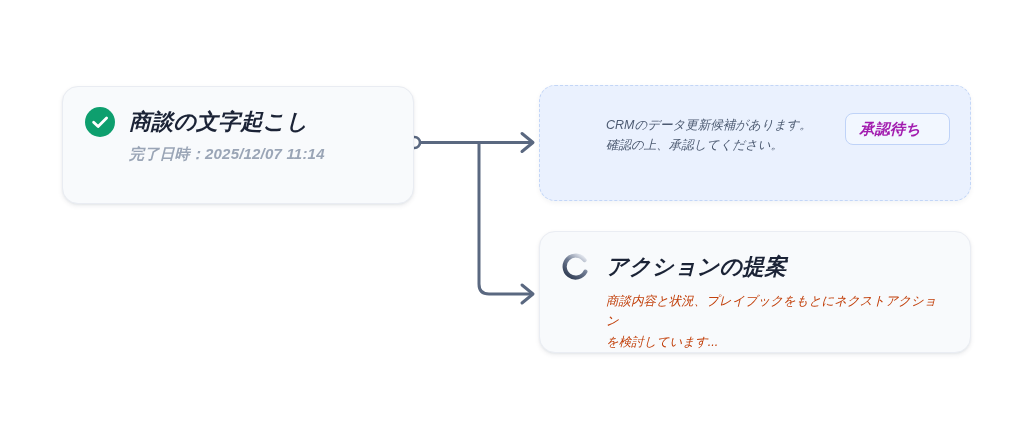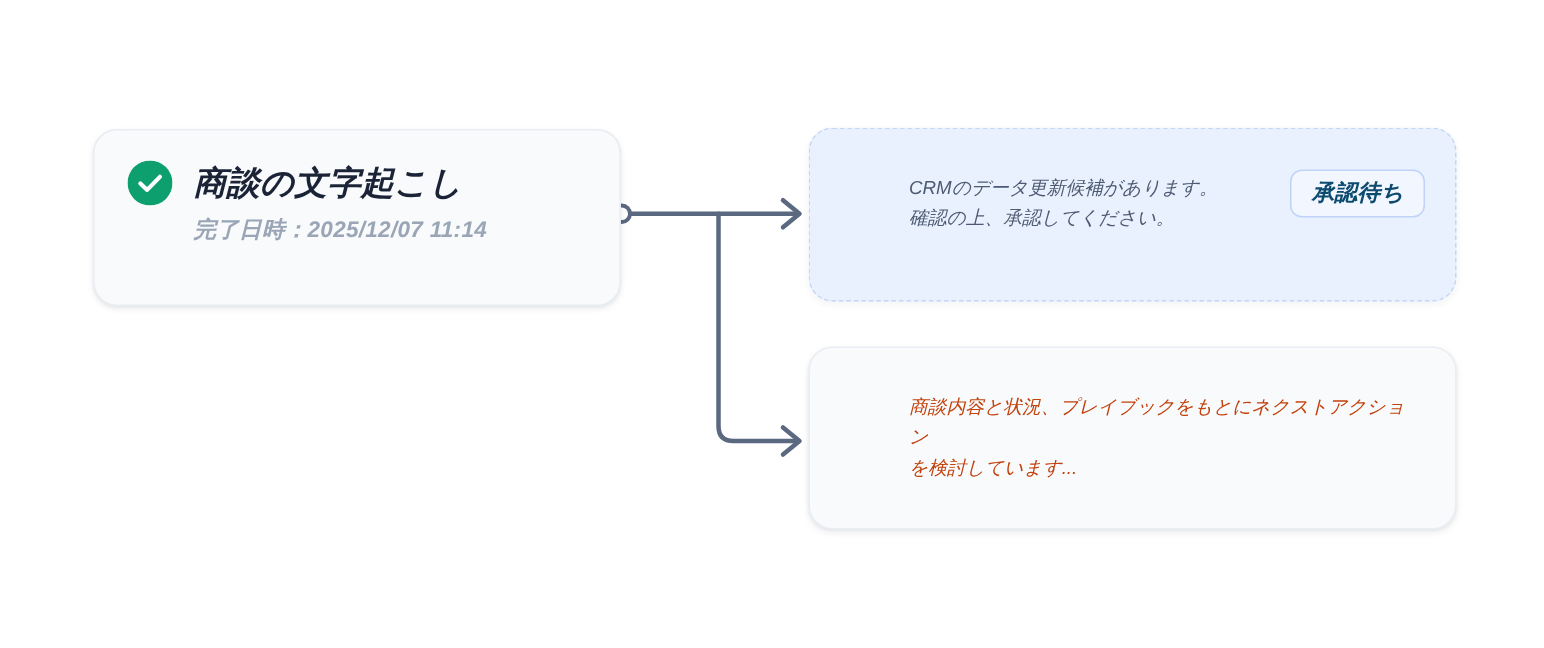--- a/index.html
+++ b/index.html
@@ -100,25 +100,25 @@
     color: #1b2336;
     letter-spacing: 0.2px;
     line-height: 1;
     white-space: nowrap;
   }
 
   .badge {
     position: absolute;
     right: 20px;
     top: 27px;
-    padding: 7px 13px 8px 13px;
+    padding: 7px 28px 8px 13px;
     border: 1px solid #bfd3f8;
     border-radius: 8px;
     background: #f2f7ff;
-    color: #0c4a6e;
+    color: #a21caf;
     font-size: 15px;
     font-weight: 700;
     letter-spacing: 0.3px;
     line-height: 1;
     white-space: nowrap;
   }
 
   .card-sub {
     margin-top: 8px;
     margin-left: 44px;
@@ -183,20 +183,33 @@
       <div class="badge">承認待ち</div>
       <div class="card-desc">
         <span class="l1">CRMのデータ更新候補があります。</span>
         <span class="l2">確認の上、承認してください。</span>
       </div>
     </div>
   </div>
 
   <div class="card card--progress">
     <div class="card-inner">
+      <div class="card-head">
+        <svg class="status-icon" viewBox="0 0 30 30">
+          <defs>
+            <linearGradient id="spinGrad" x1="0.15" y1="1" x2="0.85" y2="0">
+              <stop offset="0%" stop-color="#2f3b52"></stop>
+              <stop offset="55%" stop-color="#6f7b92"></stop>
+              <stop offset="100%" stop-color="#e2e6ee"></stop>
+            </linearGradient>
+          </defs>
+          <path d="M22.6 8.1 A 11 11 0 1 0 23.4 19.6" fill="none" stroke="url(#spinGrad)" stroke-width="4.2" stroke-linecap="round"></path>
+        </svg>
+        <div class="card-title">アクションの提案</div>
+      </div>
       <div class="card-desc">
         <span class="l1">商談内容と状況、プレイブックをもとにネクストアクション</span>
         <span class="l2">を検討しています...</span>
       </div>
     </div>
   </div>
 
 </div>
 
 </body></html>

